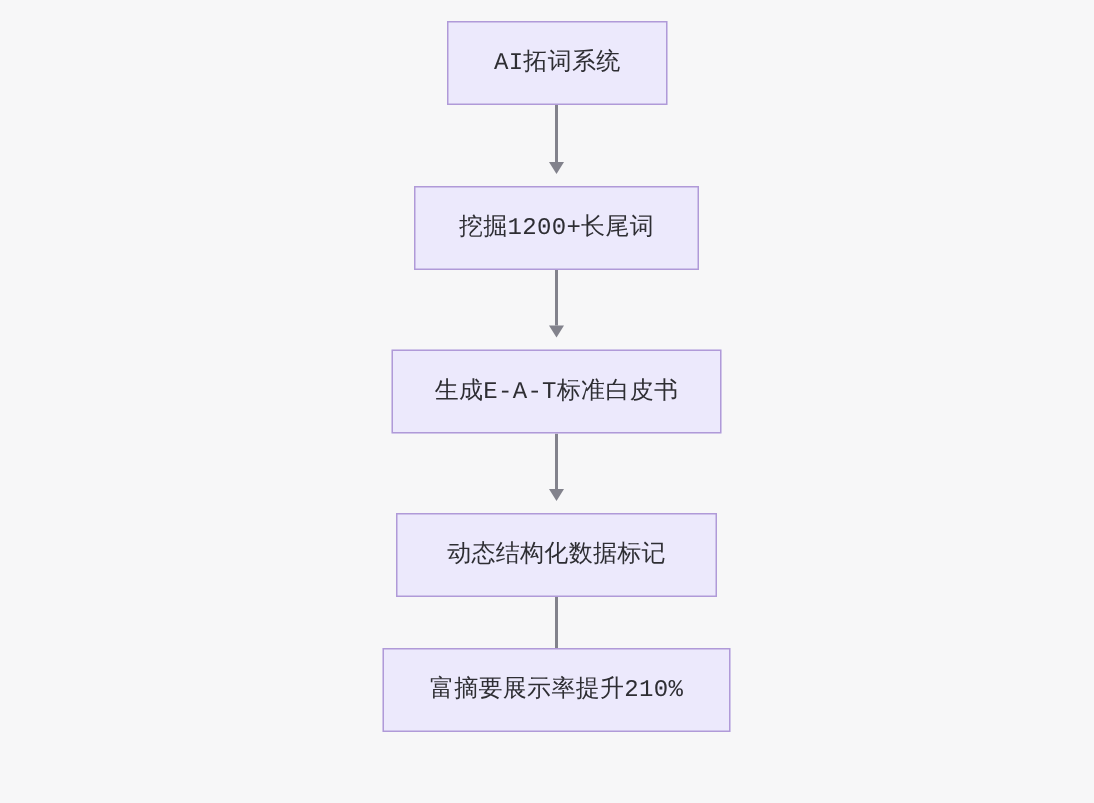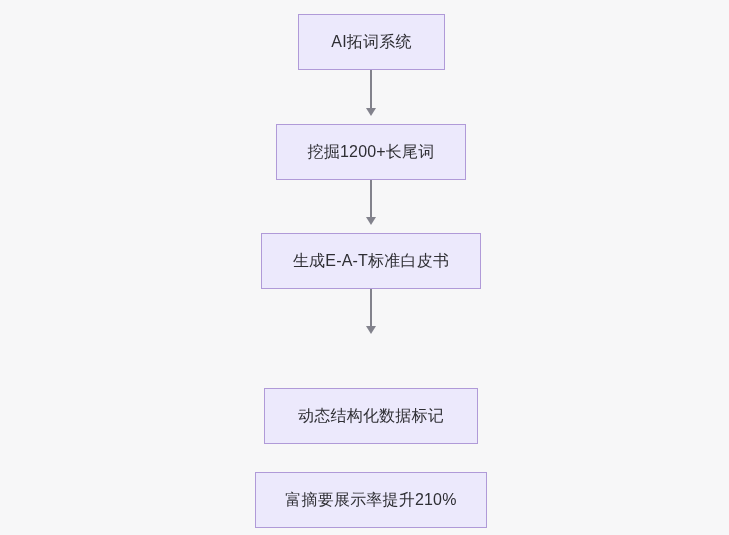--- a/index.html
+++ b/index.html
@@ -10,20 +10,21 @@
     width: 729px;
     height: 535px;
     background: #f7f7f8;
     font-family: "Liberation Sans", "DejaVu Sans", sans-serif;
     overflow: hidden;
   }
   #flowchart {
     position: relative;
     width: 688px;
     height: 535px;
+    font-family: Liberation Mono, monospace;
   }
   .node {
     position: absolute;
     box-sizing: border-box;
     background: #ece9fc;
     border: 1.4px solid #b09ad8;
     color: #2e2e33;
     font-size: 16px;
     line-height: 1;
     display: flex;
@@ -81,20 +82,20 @@
 
   <div class="node" id="node-0" style="left: 298px; top: 14px; width: 147px; height: 56px; background: rgb(236, 233, 252); border-color: rgb(176, 154, 216); color: rgb(46, 46, 51);">
     <span class="node-label">AI拓词系统</span>
   </div>
   <div class="node" id="node-1" style="left: 276px; top: 124px; width: 190px; height: 56px; background: rgb(236, 233, 252); border-color: rgb(176, 154, 216); color: rgb(46, 46, 51); justify-content: center;">
     <span class="node-label">挖掘1200+长尾词</span>
   </div>
   <div class="node" id="node-2" style="left: 261px; top: 233px; width: 220px; height: 56px; background: rgb(236, 233, 252); border-color: rgb(176, 154, 216); color: rgb(46, 46, 51);">
     <span class="node-label">生成E-A-T标准白皮书</span>
   </div>
-  <div class="node" id="node-3" style="left: 264px; top: 342px; width: 214px; height: 56px; background: rgb(236, 233, 252); border-color: rgb(176, 154, 216); color: rgb(46, 46, 51); margin-top: 46px;">
+  <div class="node" id="node-3" style="left: 264px; top: 342px; width: 214px; height: 56px; background: rgb(236, 233, 252); border-color: rgb(176, 154, 216); color: rgb(46, 46, 51);">
     <span class="node-label">动态结构化数据标记</span>
   </div>
-  <div class="node" id="node-4" style="left: 255px; top: 472px; width: 232px; height: 56px; background: rgb(236, 233, 252); border-color: rgb(176, 154, 216); color: rgb(46, 46, 51);">
+  <div class="node" id="node-4" style="left: 255px; top: 432px; width: 232px; height: 56px; background: rgb(236, 233, 252); border-color: rgb(176, 154, 216); color: rgb(46, 46, 51);">
     <span class="node-label">富摘要展示率提升210%</span>
   </div>
 
 </div>
 
 </body></html>

